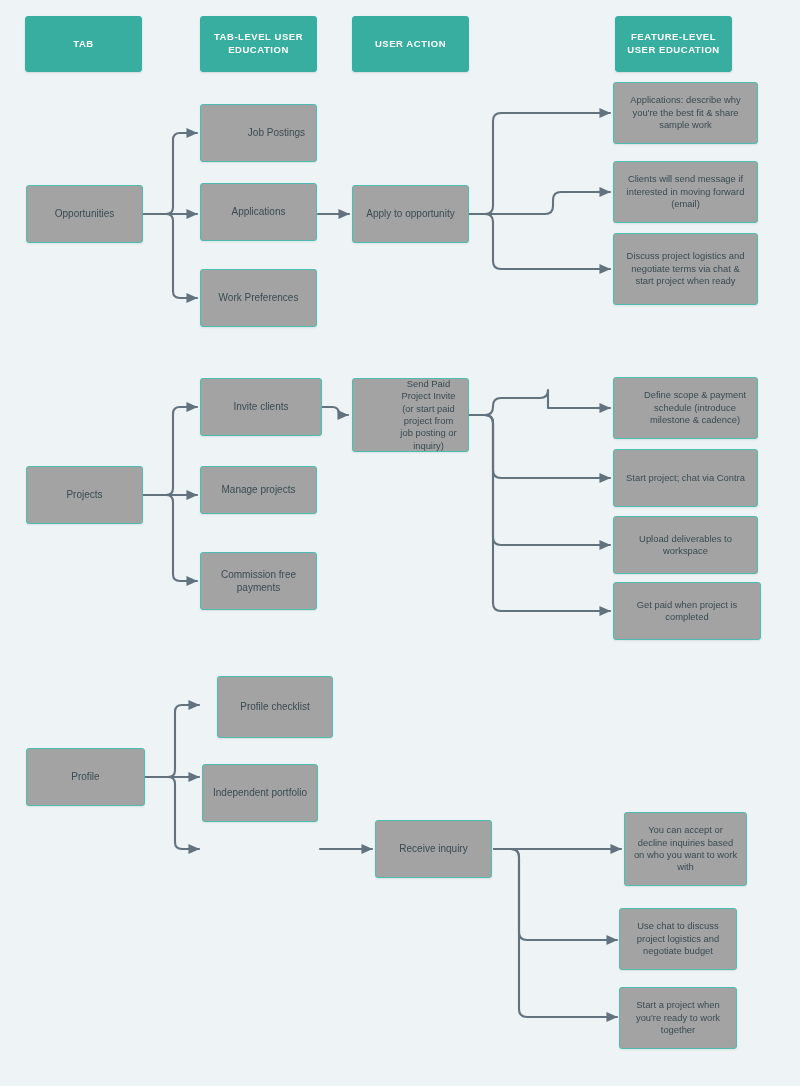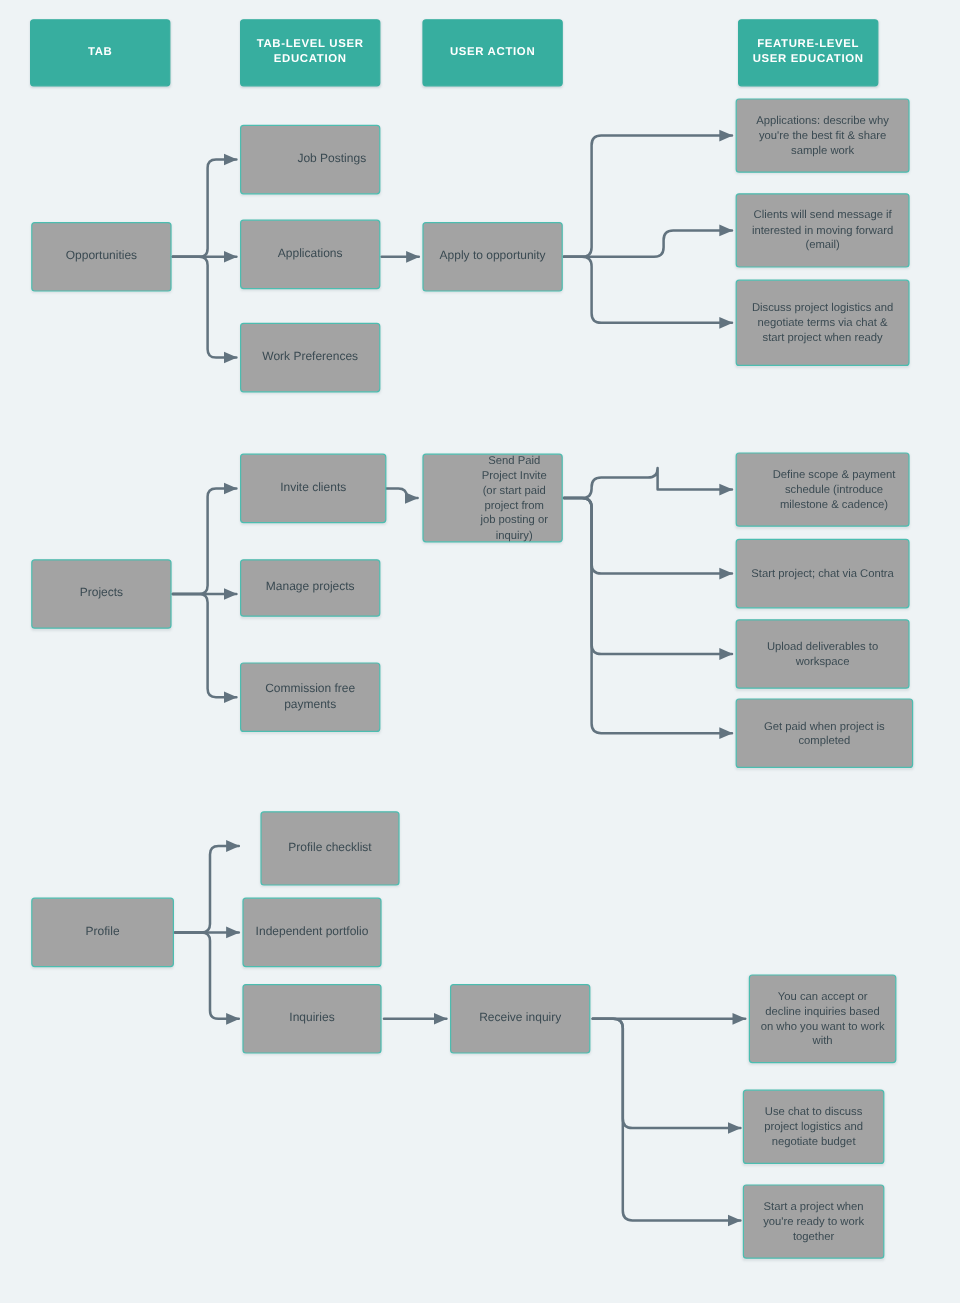--- a/index.html
+++ b/index.html
@@ -176,25 +176,22 @@
     <span class="txt">Get paid when project is completed</span>
   </div>
 
   <div class="node light" style="left:26px;top:748px;width:119px;height:58px;">
     <span class="txt">Profile</span>
   </div>
 
   <div class="node light" style="left:202px;top:676px;width:116px;height:62px;margin-left:15px;">
     <span class="txt">Profile checklist</span>
   </div>
-  <div class="node light" style="left:202px;top:748px;width:116px;height:58px;">
+  <div class="node light" style="left:202px;top:764px;width:116px;height:58px;">
     <span class="txt">Independent portfolio</span>
-  </div>
-  <div class="node light" style="left:202px;top:820px;width:116px;height:58px;">
-    <span class="txt">Inquiries</span>
   </div>
 
   <div class="node light" style="left:375px;top:820px;width:117px;height:58px;">
     <span class="txt">Receive inquiry</span>
   </div>
 
   <div class="node light small" style="left:624px;top:812px;width:123px;height:74px;">
     <span class="txt">You can accept or decline inquiries based on who you want to work with</span>
   </div>
   <div class="node light small" style="left:619px;top:908px;width:118px;height:62px;">

